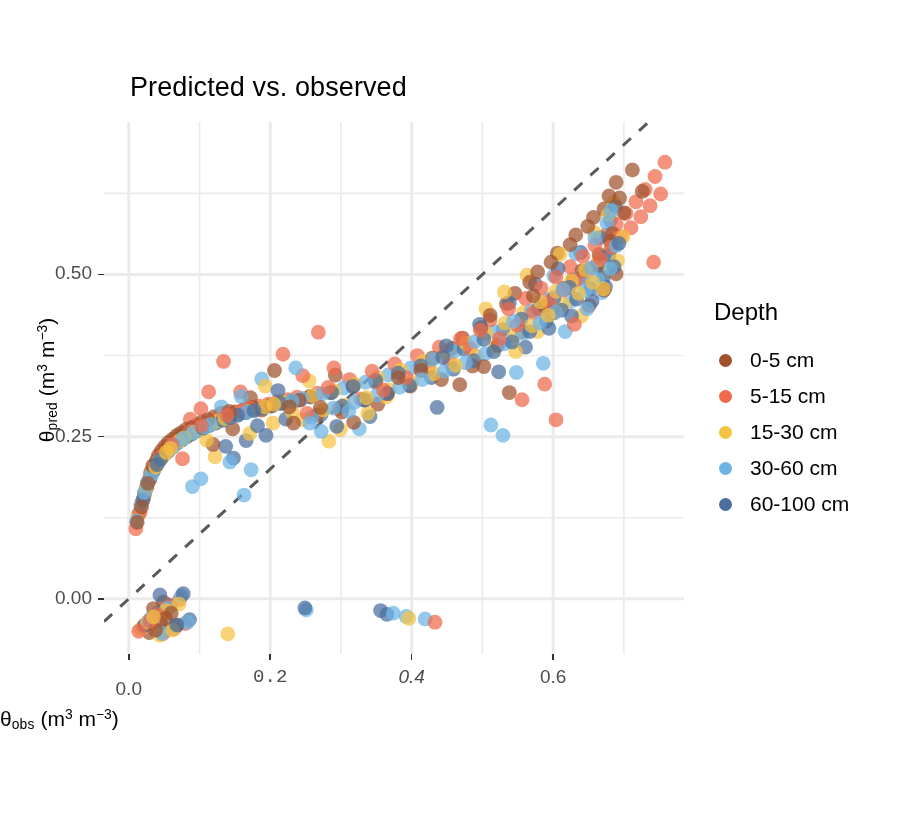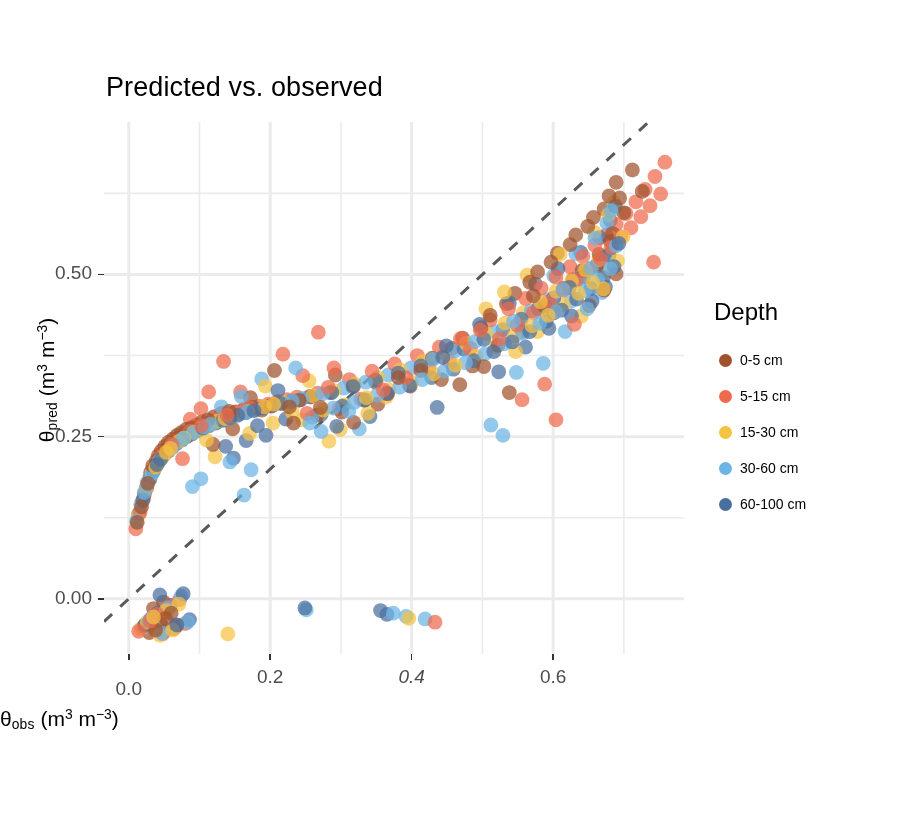--- a/index.html
+++ b/index.html
@@ -15,21 +15,21 @@
     overflow: hidden;
     position: relative;
   }
   #root {
     position: absolute;
     left: 0; top: 0;
     width: 900px; height: 825px;
   }
   .plot-title {
     position: absolute;
-    left: 106px;
+    left: 130px;
     top: 72px;
     font-size: 27px;
     color: #000000;
     letter-spacing: 0.1px;
     white-space: nowrap;
   }
   #panel {
     position: absolute;
     left: 104px;
     top: 122px;
@@ -101,23 +101,23 @@
     align-items: center;
     justify-content: center;
     flex: 0 0 30px;
   }
   .legend-dot {
     width: 13px;
     height: 13px;
     border-radius: 50%;
   }
   .legend-label {
-    font-size: 14px;
+    font-size: 21px;
     color: #000000;
-    margin-left: 0;
+    margin-left: 10px;
     white-space: nowrap;
   }
 </style>
 </head>
 <body>
 
 <div id="root">
 
   <div class="plot-title">Predicted vs. observed</div>
 
@@ -641,21 +641,21 @@
           <circle cx="125.20" cy="289.36" r="7.4" fill="#a0522d" fill-opacity="0.72"></circle>
           <circle cx="123.07" cy="293.25" r="7.4" fill="#ef6a4c" fill-opacity="0.72"></circle>
         </g>
     </svg>
   </div>
 
   <div id="x-ticks">
       <div class="tick-mark" style="left: 128.006px; top: 654px; width: 1.5px; height: 6px;"></div>
       <div class="axis-tick-label xlab" style="left: 88.7561px; top: 666px; width: 80px; margin-top: 12px;">0.0</div>
       <div class="tick-mark" style="left: 269.47px; top: 654px; width: 1.5px; height: 6px;"></div>
-      <div class="axis-tick-label xlab" style="left: 230.22px; top: 666px; width: 80px;">0.2</div>
+      <div class="axis-tick-label xlab" style="left: 230.22px; top: 666px; width: 80px; font-family: Liberation Mono, monospace;">0.2</div>
       <div class="tick-mark" style="left: 410.933px; top: 654px; width: 1.5px; height: 6px;"></div>
       <div class="axis-tick-label xlab" style="left: 371.683px; top: 666px; width: 80px; font-style: italic;">0.4</div>
       <div class="tick-mark" style="left: 552.396px; top: 654px; width: 1.5px; height: 6px;"></div>
       <div class="axis-tick-label xlab" style="left: 513.146px; top: 666px; width: 80px;">0.6</div>
     </div>
   <div id="y-ticks">
       <div class="tick-mark" style="left: 98px; top: 598.104px; width: 6px; height: 1.5px;"></div>
       <div class="axis-tick-label ylab" style="left: -4px; top: 586.854px; width: 96px;">0.00</div>
       <div class="tick-mark" style="left: 98px; top: 435.909px; width: 6px; height: 1.5px;"></div>
       <div class="axis-tick-label ylab" style="left: -4px; top: 424.659px; width: 96px;">0.25</div>

